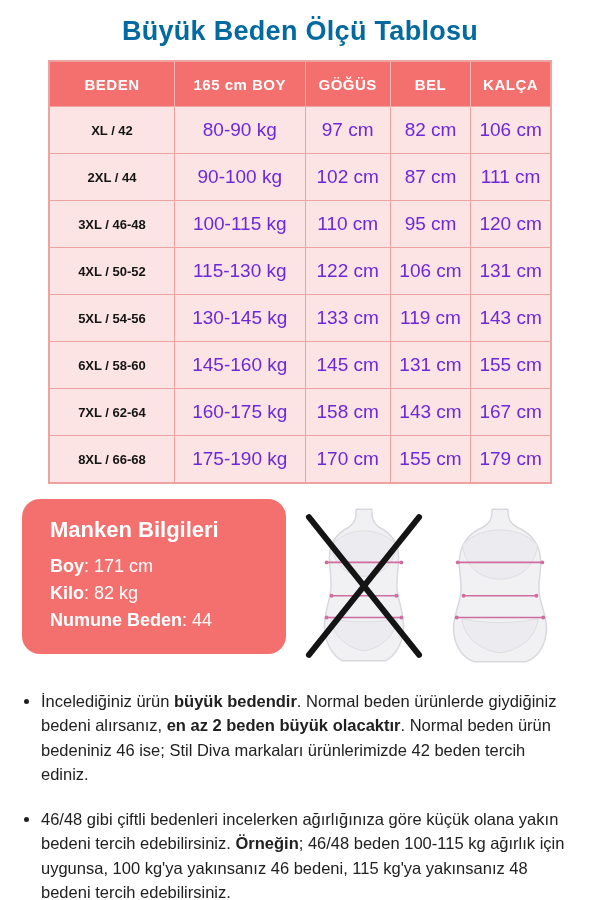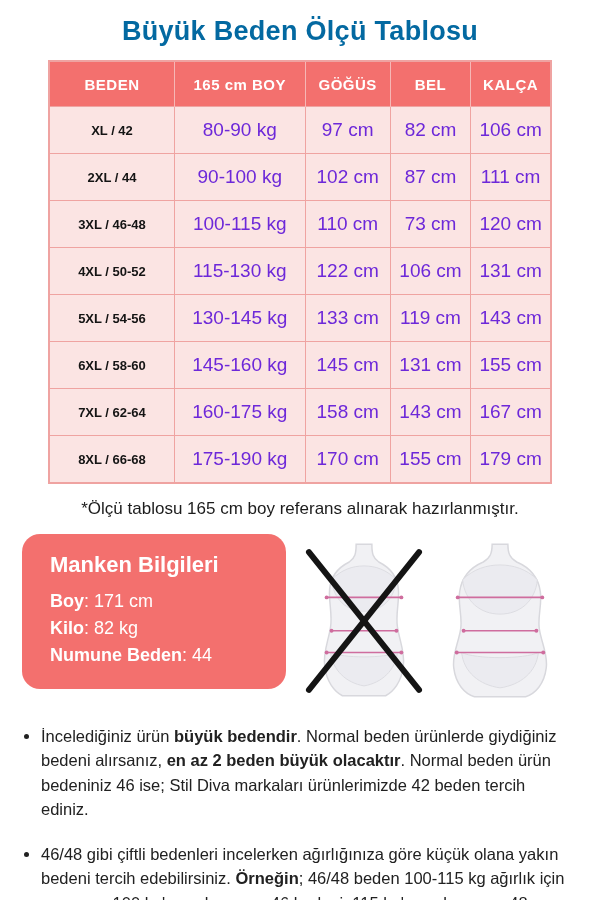--- a/index.html
+++ b/index.html
@@ -77,21 +77,21 @@
         <td class="size-col">2XL / 44</td>
         <td>90-100 kg</td>
         <td>102 cm</td>
         <td>87 cm</td>
         <td>111 cm</td>
       </tr>
       <tr>
         <td class="size-col">3XL / 46-48</td>
         <td>100-115 kg</td>
         <td>110 cm</td>
-        <td>73 cm</td>
+        <td>95 cm</td>
         <td>120 cm</td>
       </tr>
       <tr>
         <td class="size-col">4XL / 50-52</td>
         <td>115-130 kg</td>
         <td>122 cm</td>
         <td>106 cm</td>
         <td>131 cm</td>
       </tr>
       <tr>
@@ -118,21 +118,20 @@
       <tr>
         <td class="size-col">8XL / 66-68</td>
         <td>175-190 kg</td>
         <td>170 cm</td>
         <td>155 cm</td>
         <td>179 cm</td>
       </tr>
     </tbody>
   </table>
 
-  <p class="footnote">*Ölçü tablosu 165 cm boy referans alınarak hazırlanmıştır.</p>
 
   <div class="info-row">
     <div class="model-card">
       <div class="card-title">Manken Bilgileri</div>
       <div class="model-line"><span class="lbl">Boy</span><span>: 171 cm</span></div>
       <div class="model-line"><span class="lbl">Kilo</span><span>: 82 kg</span></div>
       <div class="model-line"><span class="lbl">Numune Beden</span><span>: 44</span></div>
     </div>
 
     <div class="figures">

